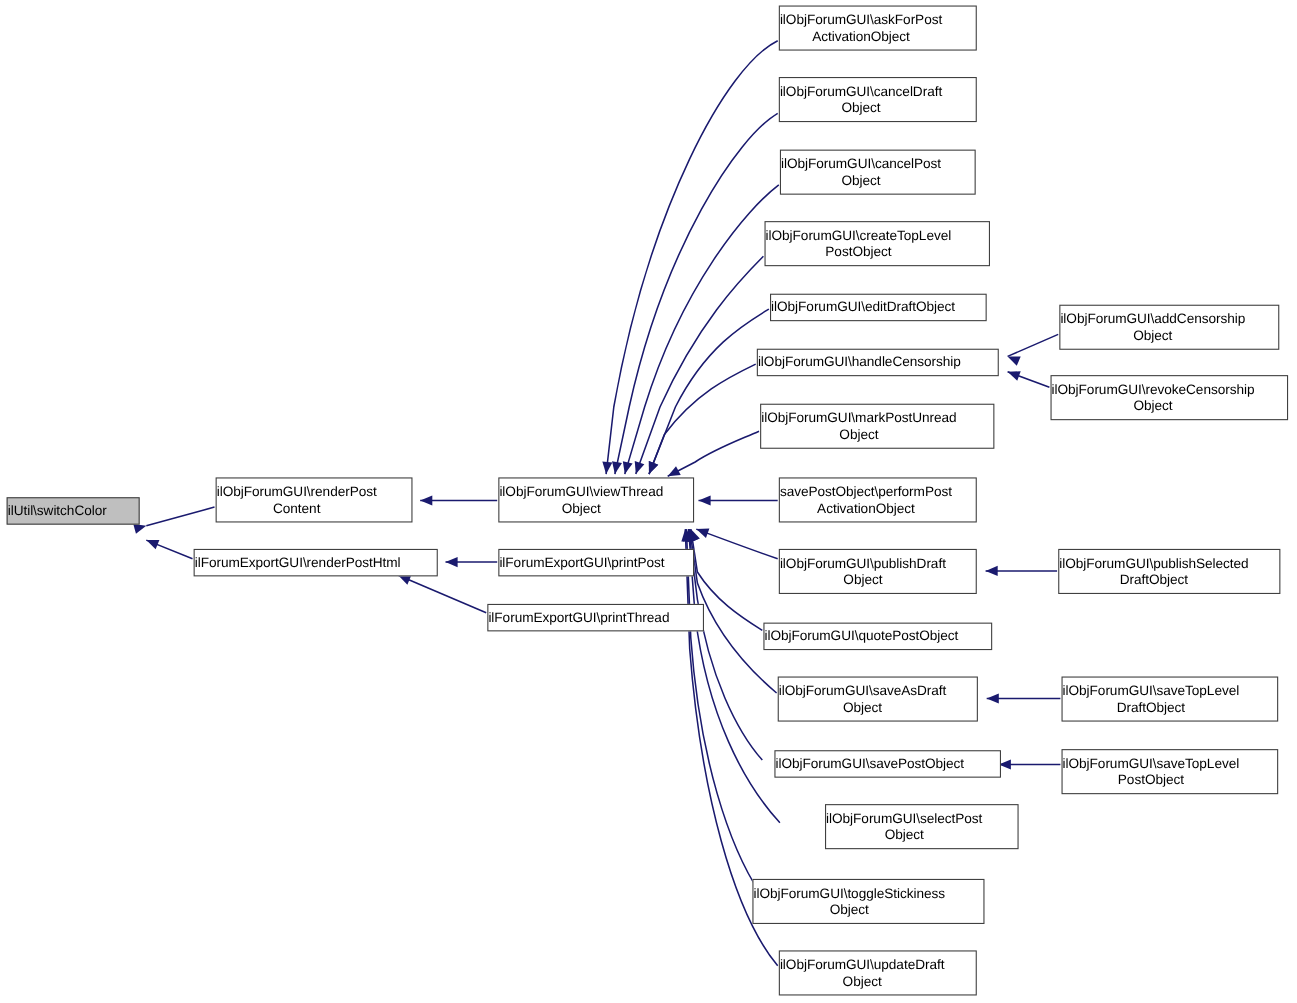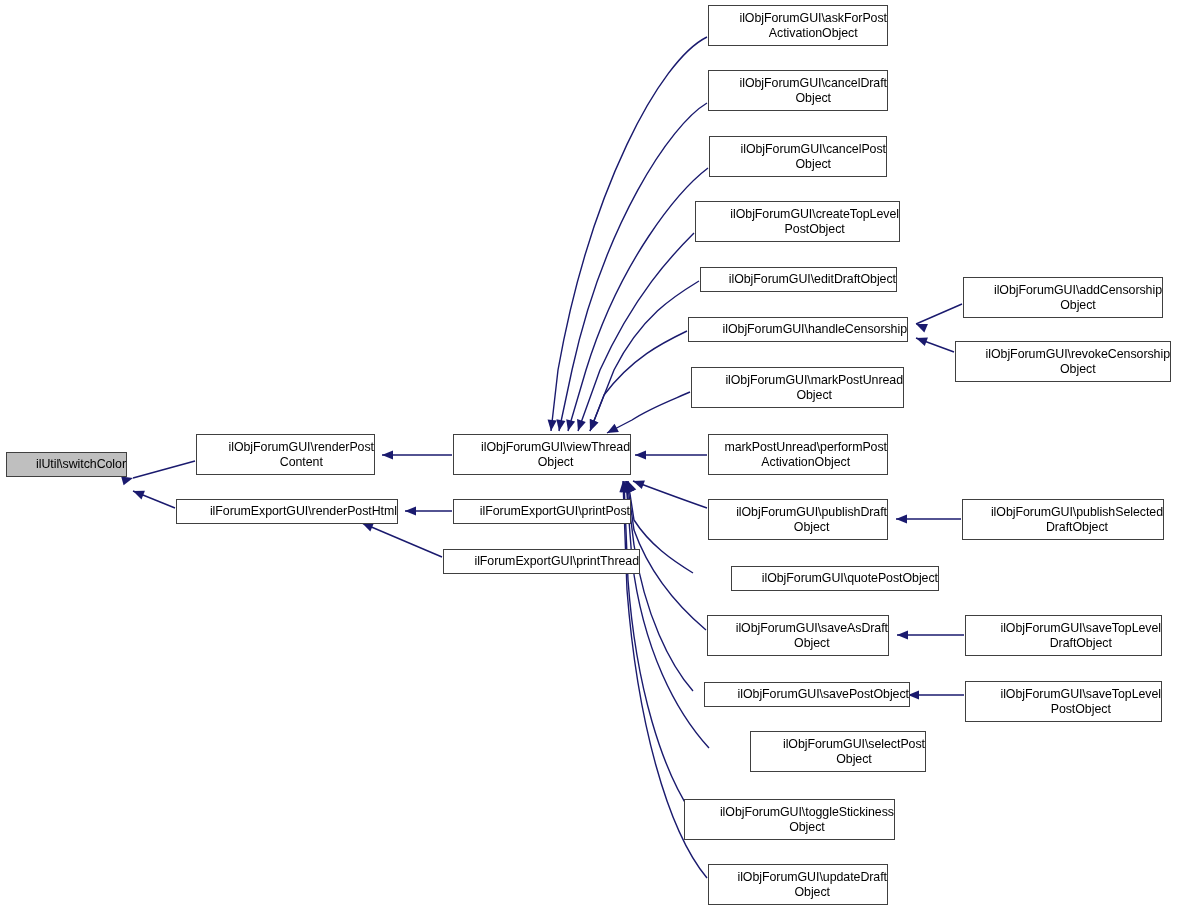--- a/index.html
+++ b/index.html
@@ -25,21 +25,21 @@
     width: 1179px;
     height: 912px;
   }
   .node-box {
     position: absolute;
     box-sizing: border-box;
     background: #ffffff;
     border: 1px solid #404040;
     display: flex;
     align-items: center;
-    justify-content: flex-end;
+    justify-content: flex-start;
     text-align: center;
     line-height: 14.5px;
     font-size: 12.4px;
     color: #000000;
     font-family: "Liberation Sans", sans-serif;
     letter-spacing: -0.05px;
     white-space: pre-line;
     z-index: 5;
   }
   .node-box.highlight {
@@ -175,25 +175,25 @@
     <div class="node-box" style="left: 708px; top: 70px; width: 180px; height: 41px; background: rgb(255, 255, 255); border-color: rgb(64, 64, 64); color: rgb(0, 0, 0);"><span>ilObjForumGUI\cancelDraft
 Object</span></div>
     <div class="node-box" style="left: 709px; top: 136px; width: 178px; height: 41px; background: rgb(255, 255, 255); border-color: rgb(64, 64, 64); color: rgb(0, 0, 0);"><span>ilObjForumGUI\cancelPost
 Object</span></div>
     <div class="node-box" style="left: 695px; top: 201px; width: 205px; height: 41px; background: rgb(255, 255, 255); border-color: rgb(64, 64, 64); color: rgb(0, 0, 0);"><span>ilObjForumGUI\createTopLevel
 PostObject</span></div>
     <div class="node-box" style="left: 700px; top: 267px; width: 197px; height: 25px; background: rgb(255, 255, 255); border-color: rgb(64, 64, 64); color: rgb(0, 0, 0);"><span>ilObjForumGUI\editDraftObject</span></div>
     <div class="node-box" style="left: 688px; top: 317px; width: 220px; height: 25px; background: rgb(255, 255, 255); border-color: rgb(64, 64, 64); color: rgb(0, 0, 0);"><span>ilObjForumGUI\handleCensorship</span></div>
     <div class="node-box" style="left: 691px; top: 367px; width: 213px; height: 41px; background: rgb(255, 255, 255); border-color: rgb(64, 64, 64); color: rgb(0, 0, 0);"><span>ilObjForumGUI\markPostUnread
 Object</span></div>
-    <div class="node-box" style="left: 708px; top: 434px; width: 180px; height: 41px; background: rgb(255, 255, 255); border-color: rgb(64, 64, 64); color: rgb(0, 0, 0);"><span>markPostUnread\performPost
+    <div class="node-box" style="left: 708px; top: 434px; width: 180px; height: 41px; background: rgb(255, 255, 255); border-color: rgb(64, 64, 64); color: rgb(0, 0, 0);"><span>savePostObject\performPost
 ActivationObject</span></div>
     <div class="node-box" style="left: 708px; top: 499px; width: 180px; height: 41px; background: rgb(255, 255, 255); border-color: rgb(64, 64, 64); color: rgb(0, 0, 0);"><span>ilObjForumGUI\publishDraft
 Object</span></div>
-    <div class="node-box" style="left: 694px; top: 566px; width: 208px; height: 25px; background: rgb(255, 255, 255); border-color: rgb(64, 64, 64); color: rgb(0, 0, 0); margin-left: 37px;"><span>ilObjForumGUI\quotePostObject</span></div>
+    <div class="node-box" style="left: 694px; top: 566px; width: 208px; height: 25px; background: rgb(255, 255, 255); border-color: rgb(64, 64, 64); color: rgb(0, 0, 0);"><span>ilObjForumGUI\quotePostObject</span></div>
     <div class="node-box" style="left: 707px; top: 615px; width: 182px; height: 41px; background: rgb(255, 255, 255); border-color: rgb(64, 64, 64); color: rgb(0, 0, 0);"><span>ilObjForumGUI\saveAsDraft
 Object</span></div>
     <div class="node-box" style="left: 704px; top: 682px; width: 206px; height: 25px; background: rgb(255, 255, 255); border-color: rgb(64, 64, 64); color: rgb(0, 0, 0);"><span>ilObjForumGUI\savePostObject</span></div>
     <div class="node-box" style="left: 750px; top: 731px; width: 176px; height: 41px; background: rgb(255, 255, 255); border-color: rgb(64, 64, 64); color: rgb(0, 0, 0);"><span>ilObjForumGUI\selectPost
 Object</span></div>
     <div class="node-box" style="left: 684px; top: 799px; width: 211px; height: 41px; background: rgb(255, 255, 255); border-color: rgb(64, 64, 64); color: rgb(0, 0, 0);"><span>ilObjForumGUI\toggleStickiness
 Object</span></div>
     <div class="node-box" style="left: 708px; top: 864px; width: 180px; height: 41px; background: rgb(255, 255, 255); border-color: rgb(64, 64, 64); color: rgb(0, 0, 0);"><span>ilObjForumGUI\updateDraft
 Object</span></div>
     <div class="node-box" style="left: 963px; top: 277px; width: 200px; height: 41px; background: rgb(255, 255, 255); border-color: rgb(64, 64, 64); color: rgb(0, 0, 0);"><span>ilObjForumGUI\addCensorship

